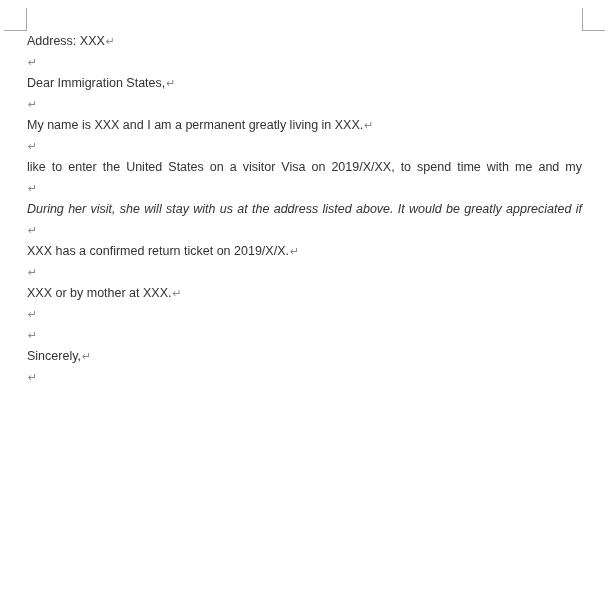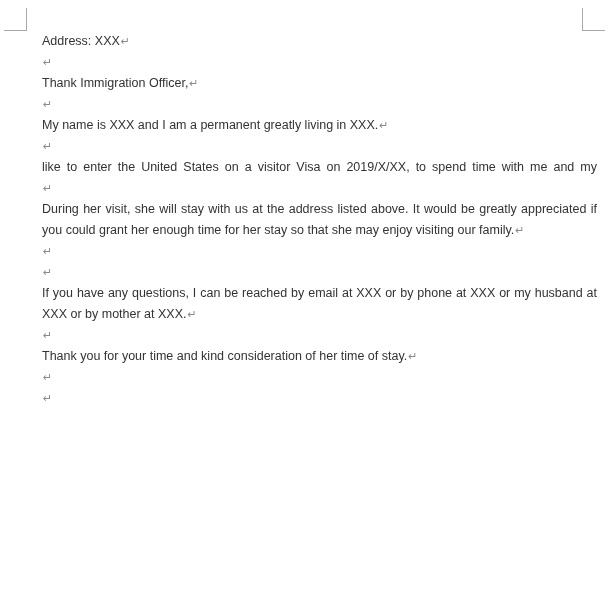--- a/index.html
+++ b/index.html
@@ -19,21 +19,20 @@
     position: absolute;
     left: 27px; top: 31px;
     width: 555px;
     font-size: 12.5px;
     cursor: text;
   }
   .line {
     height: 21px;
     line-height: 21px;
     white-space: pre;
-    margin-left: 15px;
   }
   .line-text {
     display: inline-block;
     white-space: pre;
     vertical-align: top;
     line-height: 21px;
   }
   .pilcrow {
     font-family: "DejaVu Sans", sans-serif;
     font-size: 11px;
@@ -44,29 +43,28 @@
 </style>
 </head>
 <body style="background: rgb(255, 255, 255);">
 
 <div class="corner corner-tl" style="border-color: rgb(169, 169, 169);"></div>
 <div class="corner corner-tr" style="border-color: rgb(169, 169, 169);"></div>
 
 <div class="text-area" style="color: rgb(51, 51, 51);">
     <div class="line"><span class="line-text">Address: XXX</span><span class="pilcrow" style="color: rgb(138, 138, 138);">↵</span></div>
     <div class="line"><span class="line-text"></span><span class="pilcrow" style="color: rgb(138, 138, 138);">↵</span></div>
-    <div class="line"><span class="line-text">Thank Immigration Officer,</span><span class="pilcrow" style="color: rgb(138, 138, 138);">↵</span></div>
+    <div class="line"><span class="line-text">Dear Immigration States,</span><span class="pilcrow" style="color: rgb(138, 138, 138);">↵</span></div>
     <div class="line"><span class="line-text"></span><span class="pilcrow" style="color: rgb(138, 138, 138);">↵</span></div>
     <div class="line"><span class="line-text">My name is XXX and I am a permanent greatly living in XXX.</span><span class="pilcrow" style="color: rgb(138, 138, 138);">↵</span></div>
     <div class="line"><span class="line-text"></span><span class="pilcrow" style="color: rgb(138, 138, 138);">↵</span></div>
     <div class="line"><span class="line-text" style="word-spacing: 2.55122px;">like to enter the United States on a visitor Visa on 2019/X/XX, to spend time with me and my</span></div>
     <div class="line"><span class="line-text"></span><span class="pilcrow" style="color: rgb(138, 138, 138);">↵</span></div>
-    <div class="line"><span class="line-text" style="word-spacing: 0.841146px;">During her visit, she will stay with us at the address listed above. It would be greatly appreciated if</span></div>
-    <div class="line"><span class="line-text">you could grant her enough time for her stay so that she may enjoy visiting our family.</span><span class="pilcrow" style="color: rgb(138, 138, 138);">↵</span></div>
+    <div class="line"><span class="line-text" style="word-spacing: 0.841146px; font-style: italic;">During her visit, she will stay with us at the address listed above. It would be greatly appreciated if</span></div>
+    <div class="line"><span class="line-text"></span><span class="pilcrow" style="color: rgb(138, 138, 138);">↵</span></div>
+    <div class="line"><span class="line-text">XXX has a confirmed return ticket on 2019/X/X.</span><span class="pilcrow" style="color: rgb(138, 138, 138);">↵</span></div>
+    <div class="line"><span class="line-text"></span><span class="pilcrow" style="color: rgb(138, 138, 138);">↵</span></div>
+    <div class="line"><span class="line-text">XXX or by mother at XXX.</span><span class="pilcrow" style="color: rgb(138, 138, 138);">↵</span></div>
     <div class="line"><span class="line-text"></span><span class="pilcrow" style="color: rgb(138, 138, 138);">↵</span></div>
     <div class="line"><span class="line-text"></span><span class="pilcrow" style="color: rgb(138, 138, 138);">↵</span></div>
-    <div class="line"><span class="line-text" style="word-spacing: 0.420387px;">If you have any questions, I can be reached by email at XXX or by phone at XXX or my husband at</span></div>
-    <div class="line"><span class="line-text">XXX or by mother at XXX.</span><span class="pilcrow" style="color: rgb(138, 138, 138);">↵</span></div>
-    <div class="line"><span class="line-text"></span><span class="pilcrow" style="color: rgb(138, 138, 138);">↵</span></div>
-    <div class="line"><span class="line-text">Thank you for your time and kind consideration of her time of stay.</span><span class="pilcrow" style="color: rgb(138, 138, 138);">↵</span></div>
-    <div class="line"><span class="line-text"></span><span class="pilcrow" style="color: rgb(138, 138, 138);">↵</span></div>
+    <div class="line"><span class="line-text">Sincerely,</span><span class="pilcrow" style="color: rgb(138, 138, 138);">↵</span></div>
     <div class="line"><span class="line-text"></span><span class="pilcrow" style="color: rgb(138, 138, 138);">↵</span></div>
   </div>
 
 </body></html>

